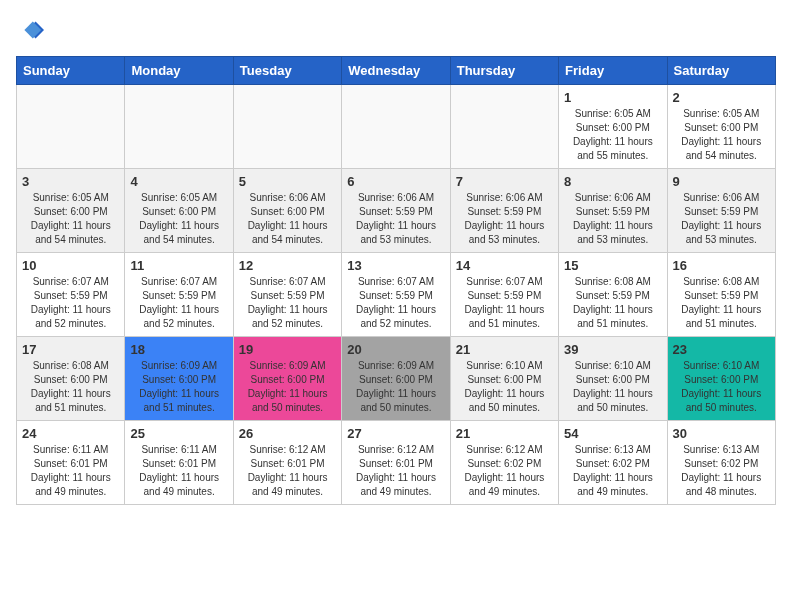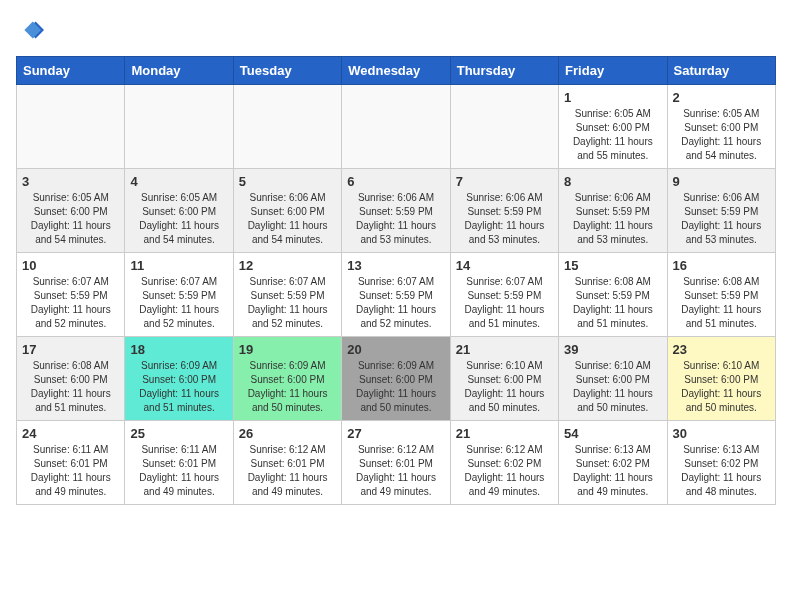--- a/index.html
+++ b/index.html
@@ -242,28 +242,28 @@
         </td>
       </tr>
       <tr>
         <td style="background: rgb(240, 240, 240);">
           <span class="day-num">17</span>
           <div class="day-info" style="white-space: pre-line;">Sunrise: 6:08 AM
 Sunset: 6:00 PM
 Daylight: 11 hours
 and 51 minutes.</div>
         </td>
-        <td style="background: #5eead4; margin-top: 26px;">
+        <td style="background: #3b82f6; margin-top: 26px;">
           <span class="day-num">18</span>
           <div class="day-info" style="white-space: pre-line;">Sunrise: 6:09 AM
 Sunset: 6:00 PM
 Daylight: 11 hours
 and 51 minutes.</div>
         </td>
-        <td style="background: #86efac;">
+        <td style="background: #ec4899;">
           <span class="day-num">19</span>
           <div class="day-info" style="white-space: pre-line;">Sunrise: 6:09 AM
 Sunset: 6:00 PM
 Daylight: 11 hours
 and 50 minutes.</div>
         </td>
         <td style="background: #a3a3a3;">
           <span class="day-num">20</span>
           <div class="day-info" style="white-space: pre-line;">Sunrise: 6:09 AM
 Sunset: 6:00 PM
@@ -277,21 +277,21 @@
 Daylight: 11 hours
 and 50 minutes.</div>
         </td>
         <td style="background: rgb(240, 240, 240);">
           <span class="day-num">39</span>
           <div class="day-info" style="white-space: pre-line;">Sunrise: 6:10 AM
 Sunset: 6:00 PM
 Daylight: 11 hours
 and 50 minutes.</div>
         </td>
-        <td style="background: #fef9c3;">
+        <td style="background: #14b8a6;">
           <span class="day-num">23</span>
           <div class="day-info" style="white-space: pre-line;">Sunrise: 6:10 AM
 Sunset: 6:00 PM
 Daylight: 11 hours
 and 50 minutes.</div>
         </td>
       </tr>
       <tr>
         <td>
           <span class="day-num">24</span>

